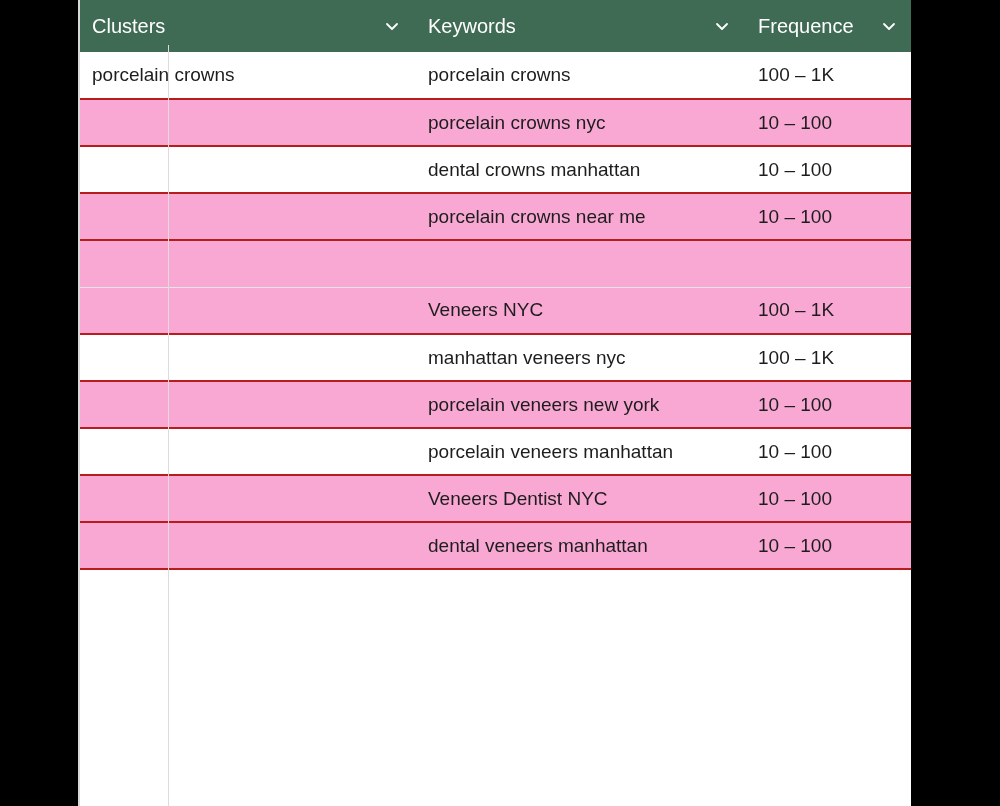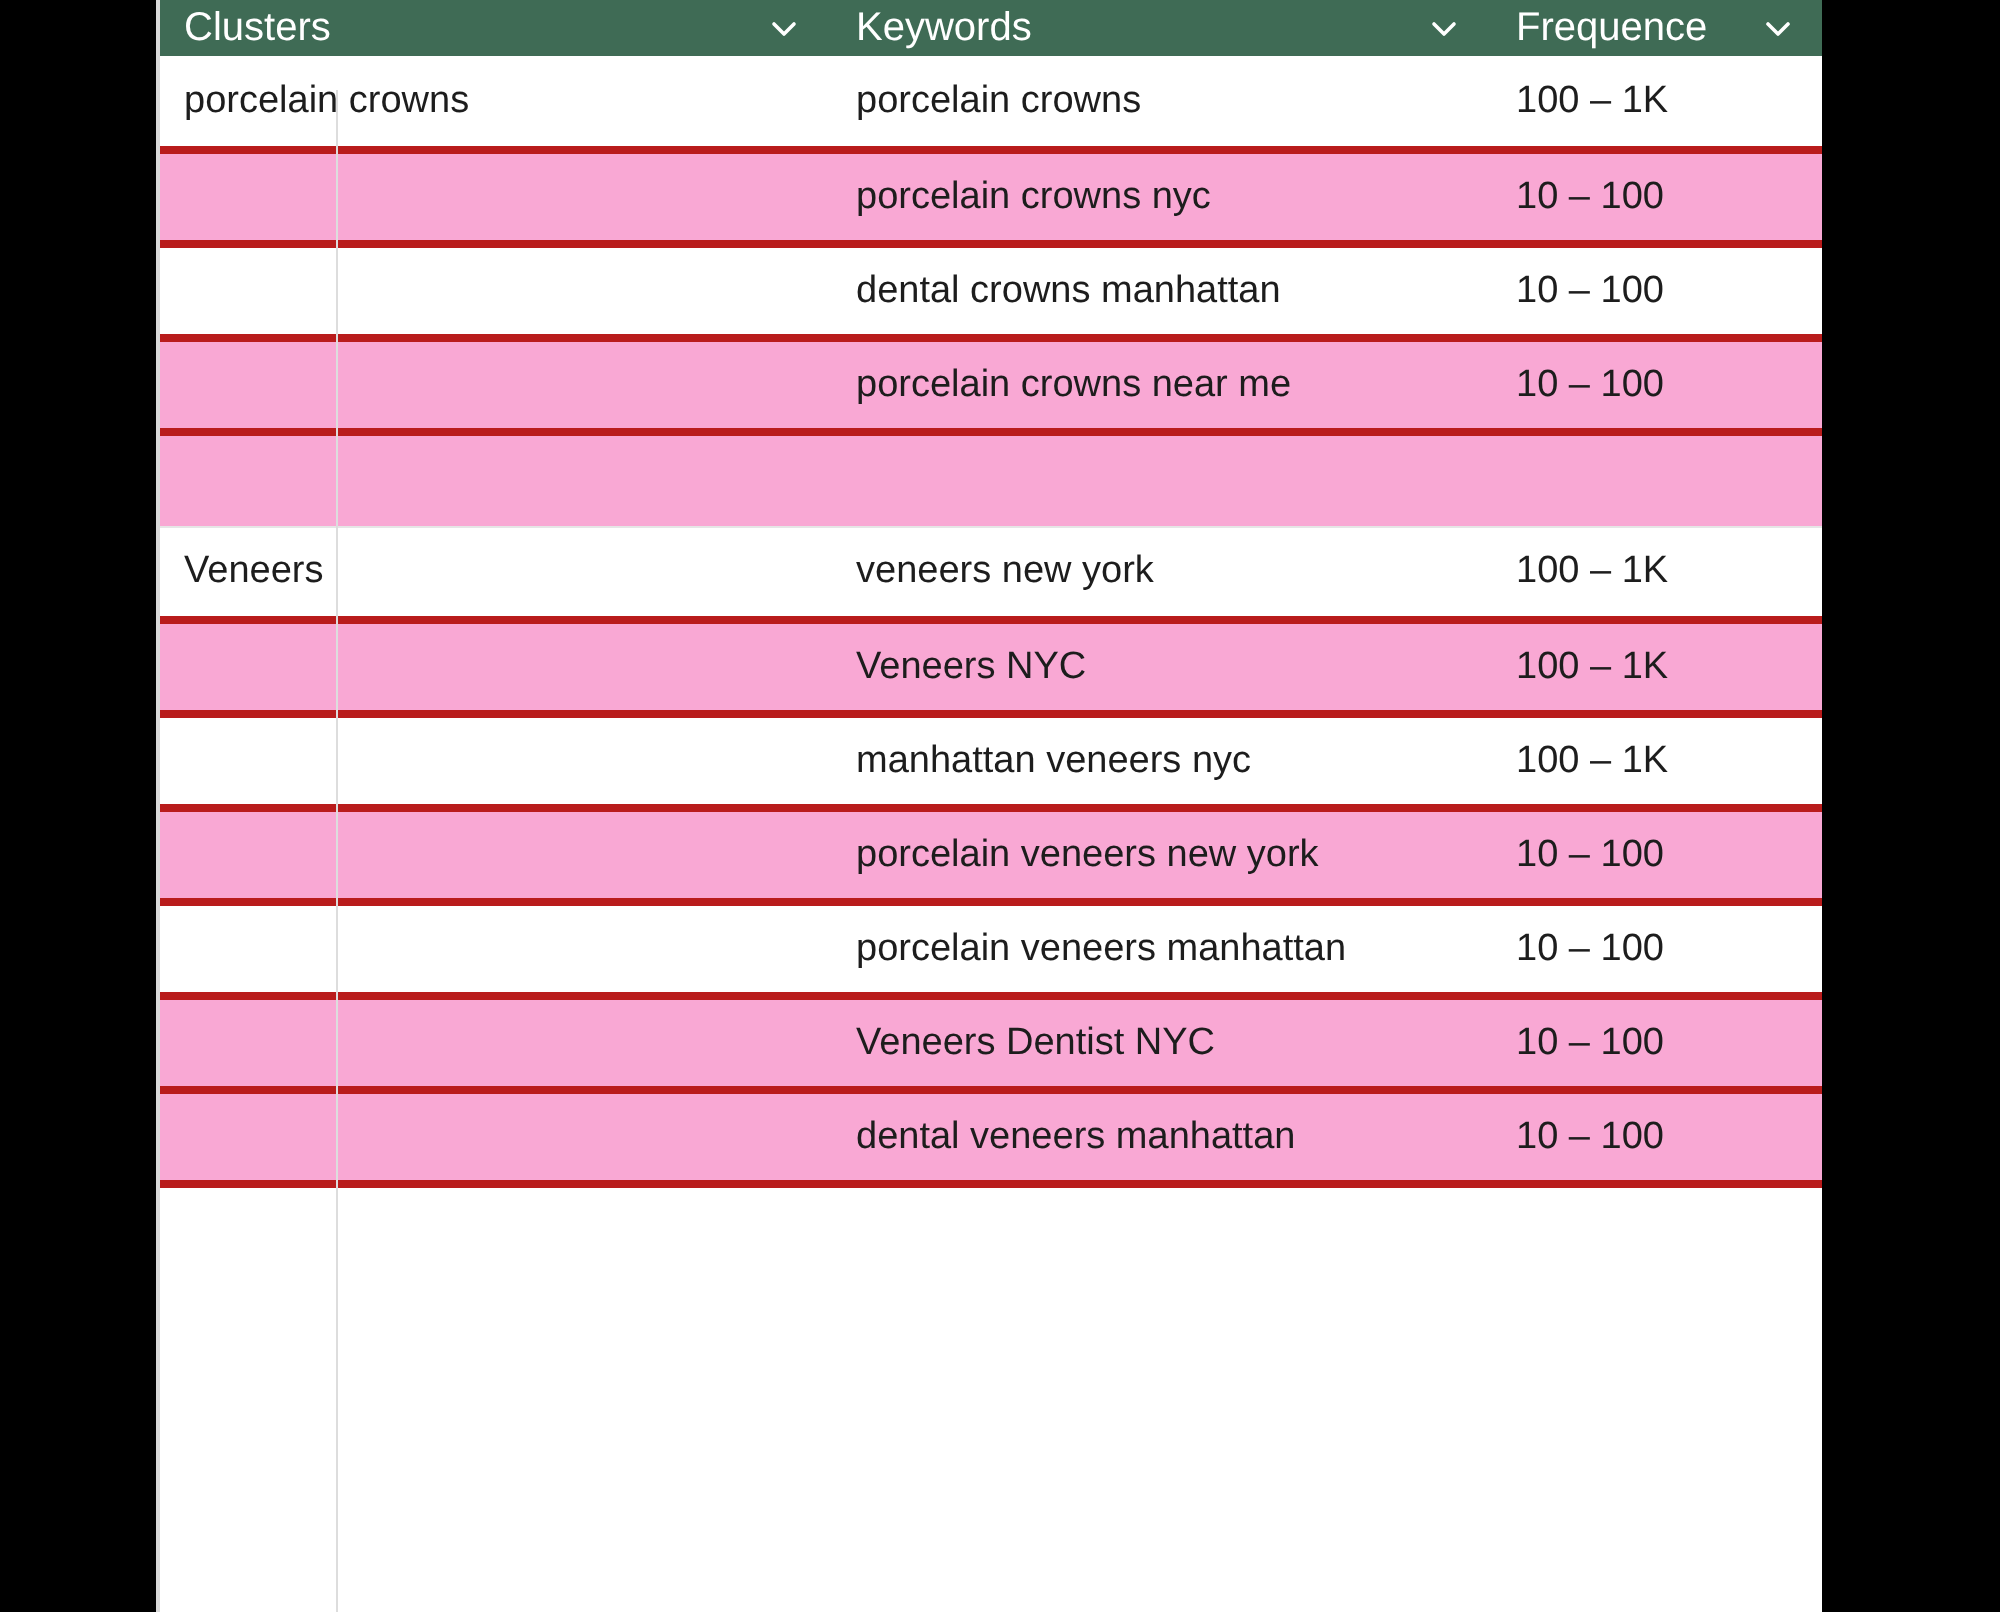--- a/index.html
+++ b/index.html
@@ -32,21 +32,21 @@
     width: 833px;
     border-collapse: collapse;
     table-layout: fixed;
   }
   thead th {
     background: #3f6b55;
     color: #ffffff;
     font-weight: normal;
     font-size: 20px;
     text-align: left;
-    height: 28px;
+    height: 52px;
     padding: 0 0 0 14px;
     vertical-align: middle;
     position: relative;
     box-sizing: border-box;
   }
   th .hdr-inner {
     display: flex;
     align-items: center;
     justify-content: space-between;
     padding-right: 14px;
@@ -61,21 +61,21 @@
     flex: 0 0 auto;
   }
   .caret svg { display: block; }
   tbody td {
     font-size: 19px;
     color: #1d1d1d;
     height: 47px;
     padding: 0 0 0 14px;
     vertical-align: middle;
     box-sizing: border-box;
-    border-bottom: 4px solid #b91c1c;
+    border-bottom: 2px solid #b91c1c;
     white-space: nowrap;
     overflow: hidden;
   }
   tbody tr.alt td {
     background: #f9a8d4;
   }
   tbody tr.plain td {
     background: #ffffff;
   }
   tbody td.c-cluster { width: 336px; }
@@ -161,25 +161,20 @@
         <tr class="alt">
           <td class="c-cluster"></td>
           <td class="c-keyword">porcelain crowns near me</td>
           <td class="c-freq">10 – 100</td>
         </tr>
         <tr class="alt spacer">
           <td class="c-cluster"></td>
           <td class="c-keyword"></td>
           <td class="c-freq"></td>
         </tr>
-        <tr class="plain">
-          <td class="c-cluster">Veneers</td>
-          <td class="c-keyword">veneers new york</td>
-          <td class="c-freq">100 – 1K</td>
-        </tr>
         <tr class="alt">
           <td class="c-cluster"></td>
           <td class="c-keyword">Veneers NYC</td>
           <td class="c-freq">100 – 1K</td>
         </tr>
         <tr class="plain">
           <td class="c-cluster"></td>
           <td class="c-keyword">manhattan veneers nyc</td>
           <td class="c-freq">100 – 1K</td>
         </tr>

